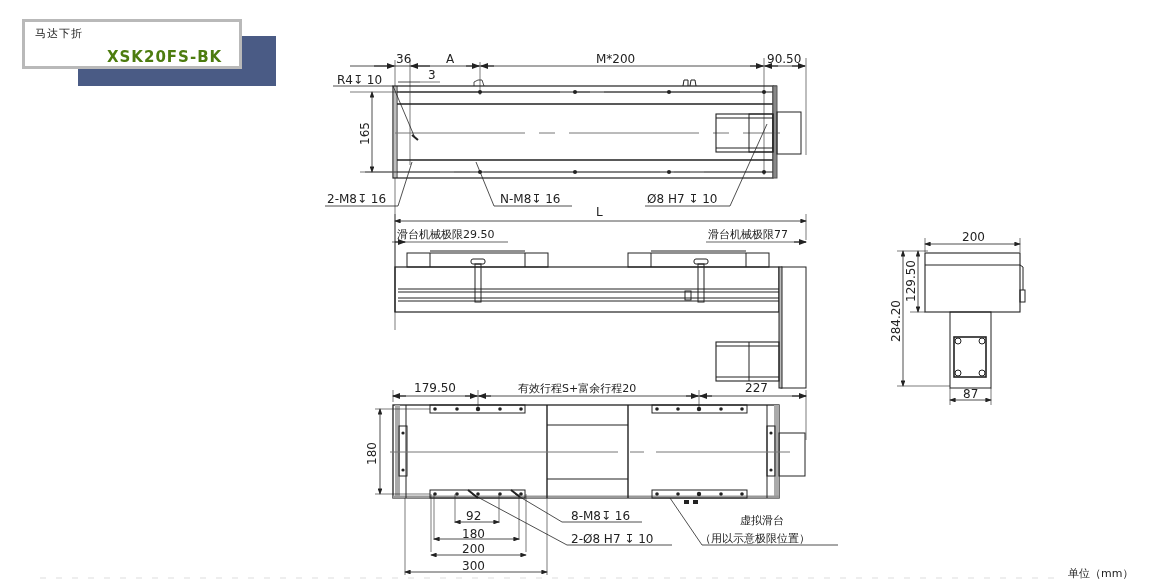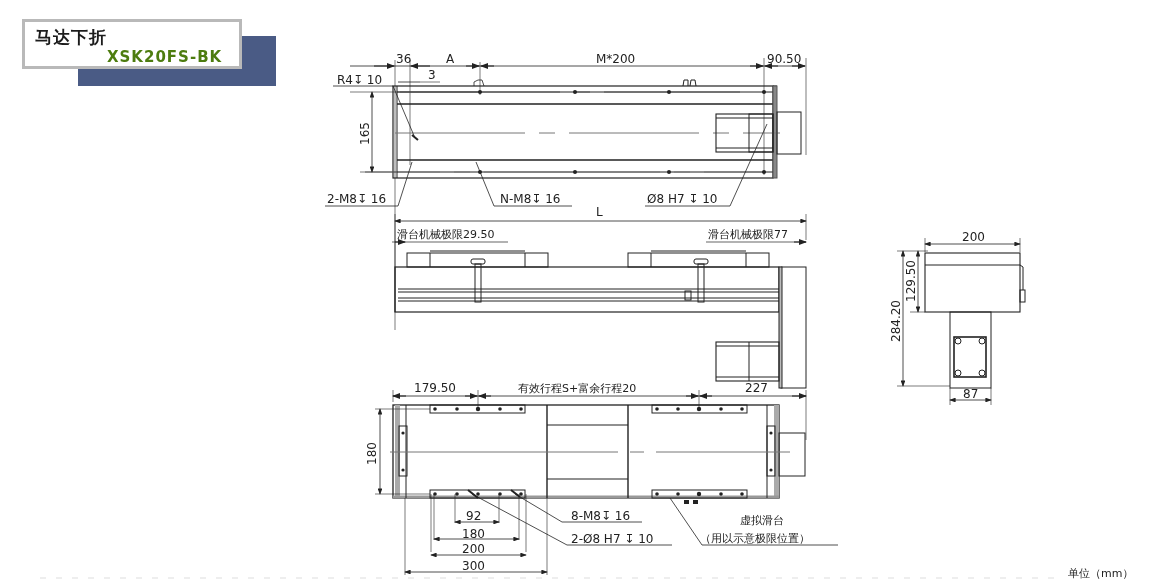--- a/index.html
+++ b/index.html
@@ -1,21 +1,21 @@
 <!DOCTYPE html>
 <html><head>
 <meta charset="utf-8">
 <style>
   html, body { margin:0; padding:0; background:#ffffff; }
   body { width:1170px; height:581px; position:relative; overflow:hidden;
          font-family:"DejaVu Sans", "Liberation Sans", sans-serif; color:#222; }
   .title-shadow { position:absolute; left:78px; top:36px; width:198px; height:50px; background:#4a5b85; }
   .title-box { position:absolute; left:22px; top:19px; width:220px; height:50px; background:#fff;
                border:3px solid #b9b9b9; box-sizing:border-box; }
-  .title-cn { position:absolute; left:10px; top:4px; font-size:17px; font-weight:bold; color:#1c1c1c; letter-spacing:1px; }
+  .title-cn { position:absolute; left:10px; top:4px; font-size:11px; font-weight:normal; color:#1c1c1c; letter-spacing:1px; }
   .title-model { position:absolute; left:82px; top:26px; font-size:15px; font-weight:bold; color:#4d7c0f; letter-spacing:1px; }
   svg { position:absolute; left:0; top:0; }
   svg text { font-family:"DejaVu Sans", "Liberation Sans", sans-serif; fill:#222; }
   .unit { position:absolute; left:1068px; top:566px; font-size:11px; color:#222; }
 </style>
 </head>
 <body>
 
 <div class="title-shadow"></div>
 <div class="title-box">

